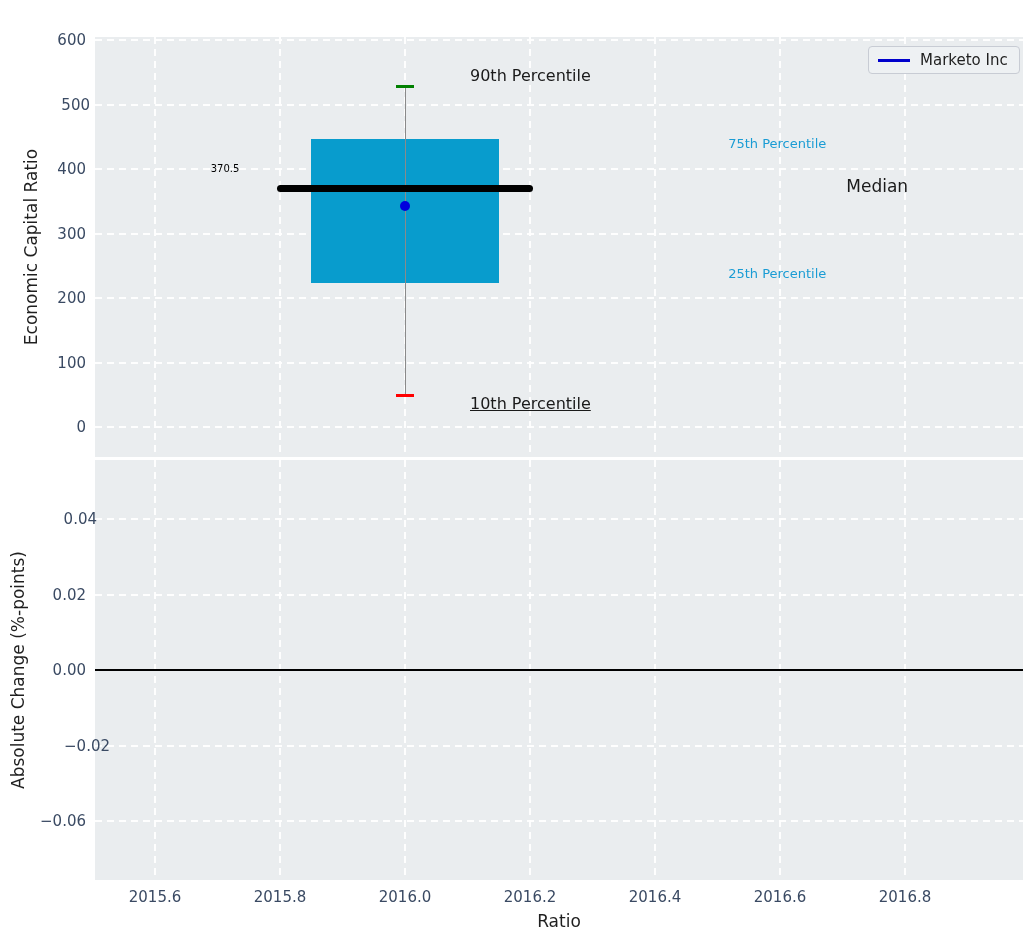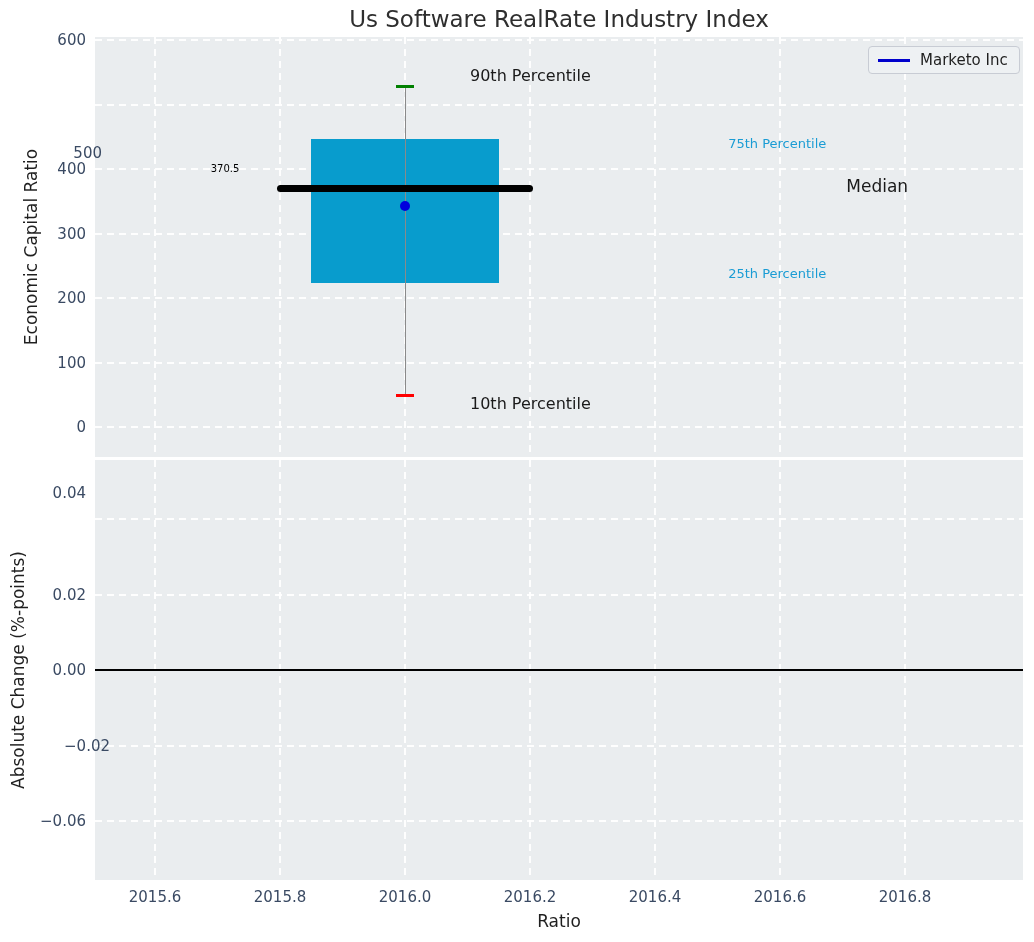--- a/index.html
+++ b/index.html
@@ -44,21 +44,20 @@
   #legend .swatch{width:32px;height:3px;margin-left:9px;flex:0 0 auto;}
   #legend .label{margin-left:10px;font-size:15px;color:#1f1f1f;}
   #zero-line{position:absolute;left:0;top:209px;width:100%;height:2px;background:#000;z-index:3;}
   .bx{position:absolute;}
 </style>
 </head>
 <body>
 
 <div id="figure">
 
-  <div id="chart-title">Us Software RealRate Industry Index</div>
 
   <div id="ax-top" class="axes">
       <div class="grid-v" style="left: 59px;"></div>
       <div class="grid-v" style="left: 184px;"></div>
       <div class="grid-v" style="left: 309px;"></div>
       <div class="grid-v" style="left: 434px;"></div>
       <div class="grid-v" style="left: 559px;"></div>
       <div class="grid-v" style="left: 684px;"></div>
       <div class="grid-v" style="left: 809px;"></div>
       <div class="grid-h" style="top: 389px;"></div>
@@ -68,21 +67,21 @@
       <div class="grid-h" style="top: 131px;"></div>
       <div class="grid-h" style="top: 66.5px;"></div>
       <div class="grid-h" style="top: 2px;"></div>
       <div class="bx" style="left: 216.25px; top: 102.007px; width: 187.5px; height: 143.835px; background: rgb(8, 156, 205); z-index: 1;"></div>
       <div class="bx" style="left: 309.5px; top: 48.795px; width: 1px; height: 308.955px; background: rgb(138, 138, 138); z-index: 2;"></div>
       <div class="bx" style="left: 300.938px; top: 47.795px; width: 18.125px; height: 3px; background: rgb(0, 128, 0); z-index: 2;"></div>
       <div class="bx" style="left: 300.938px; top: 356.75px; width: 18.125px; height: 3px; background: rgb(255, 0, 0); z-index: 2;"></div>
       <div class="bx" style="left: 181.875px; top: 147.528px; width: 256.25px; height: 7px; background: rgb(0, 0, 0); border-radius: 3.5px; z-index: 3;"></div>
       <div class="bx" style="left: 305px; top: 163.765px; width: 10px; height: 10px; border-radius: 50%; background: rgb(0, 0, 221); z-index: 4;"></div>
       <div class="anno" style="left: 375px; top: 29.845px; color: rgb(26, 26, 26); font-size: 16px; z-index: 5;">90th Percentile</div>
-      <div class="anno" style="left: 375px; top: 358.15px; color: rgb(26, 26, 26); font-size: 16px; z-index: 5;">10th Percentile</div>
+      <div class="anno" style="left: 375px; top: 358.15px; color: rgb(26, 26, 26); font-size: 16px; z-index: 5; text-decoration: underline;">10th Percentile</div>
       <div class="anno" style="left: 633.125px; top: 100.075px; color: rgb(26, 156, 212); font-size: 13px; z-index: 5;">75th Percentile</div>
       <div class="anno" style="left: 633.125px; top: 229.72px; color: rgb(26, 156, 212); font-size: 13px; z-index: 5;">25th Percentile</div>
       <div class="anno" style="left: 751.25px; top: 139.52px; color: rgb(26, 26, 26); font-size: 17px; z-index: 5;">Median</div>
       <div class="anno" style="left: 130px; top: 126.445px; color: rgb(0, 0, 0); font-size: 10px; z-index: 5; transform: translateX(-50%);">370.5</div>
     </div>
   <div id="ax-bottom" class="axes">
     <div id="zero-line"></div>
   <div class="grid-v" style="left: 59px;"></div>
       <div class="grid-v" style="left: 184px;"></div>
       <div class="grid-v" style="left: 309px;"></div>
@@ -105,23 +104,23 @@
   <div class="axis-label rot" style="left:31px;top:247px;">Economic Capital Ratio</div>
   <div class="axis-label rot" style="left:18px;top:670px;">Absolute Change (%-points)</div>
   <div class="axis-label" id="x-axis-label" style="left:559px;top:911px;">Ratio</div>
 
   <div id="tick-layer">
       <div class="tick-label ytick" style="left: 0px; top: 418px;">0</div>
       <div class="tick-label ytick" style="left: 0px; top: 353.5px;">100</div>
       <div class="tick-label ytick" style="left: 0px; top: 289px;">200</div>
       <div class="tick-label ytick" style="left: 0px; top: 224.5px;">300</div>
       <div class="tick-label ytick" style="left: 0px; top: 160px;">400</div>
-      <div class="tick-label ytick" style="left: 16px; top: 95.5px; margin-top: 48px;">500</div>
+      <div class="tick-label ytick" style="left: 4px; top: 95.5px;">500</div>
       <div class="tick-label ytick" style="left: 0px; top: 31px;">600</div>
-      <div class="tick-label ytick" style="left: 0px; top: 484px;">0.04</div>
+      <div class="tick-label ytick" style="left: 0px; top: 510px; padding-left: 11px;">0.04</div>
       <div class="tick-label ytick" style="left: 0px; top: 585.5px;">0.02</div>
       <div class="tick-label ytick" style="left: 0px; top: 661px;">0.00</div>
       <div class="tick-label ytick" style="left: 0px; top: 736.5px; padding-left: 24px;">−0.02</div>
       <div class="tick-label ytick" style="left: 0px; top: 812px;">−0.06</div>
       <div class="tick-label xtick" style="left: 110px; top: 888px;">2015.6</div>
       <div class="tick-label xtick" style="left: 235px; top: 888px;">2015.8</div>
       <div class="tick-label xtick" style="left: 360px; top: 888px;">2016.0</div>
       <div class="tick-label xtick" style="left: 485px; top: 888px;">2016.2</div>
       <div class="tick-label xtick" style="left: 610px; top: 888px;">2016.4</div>
       <div class="tick-label xtick" style="left: 735px; top: 888px;">2016.6</div>

